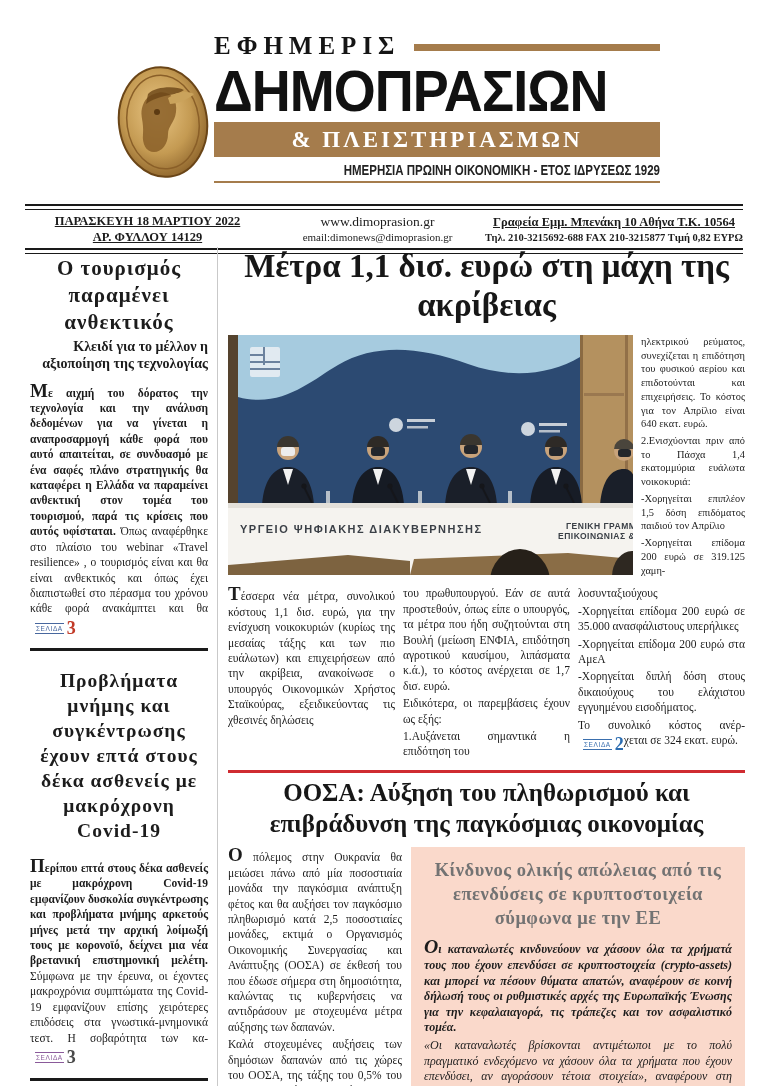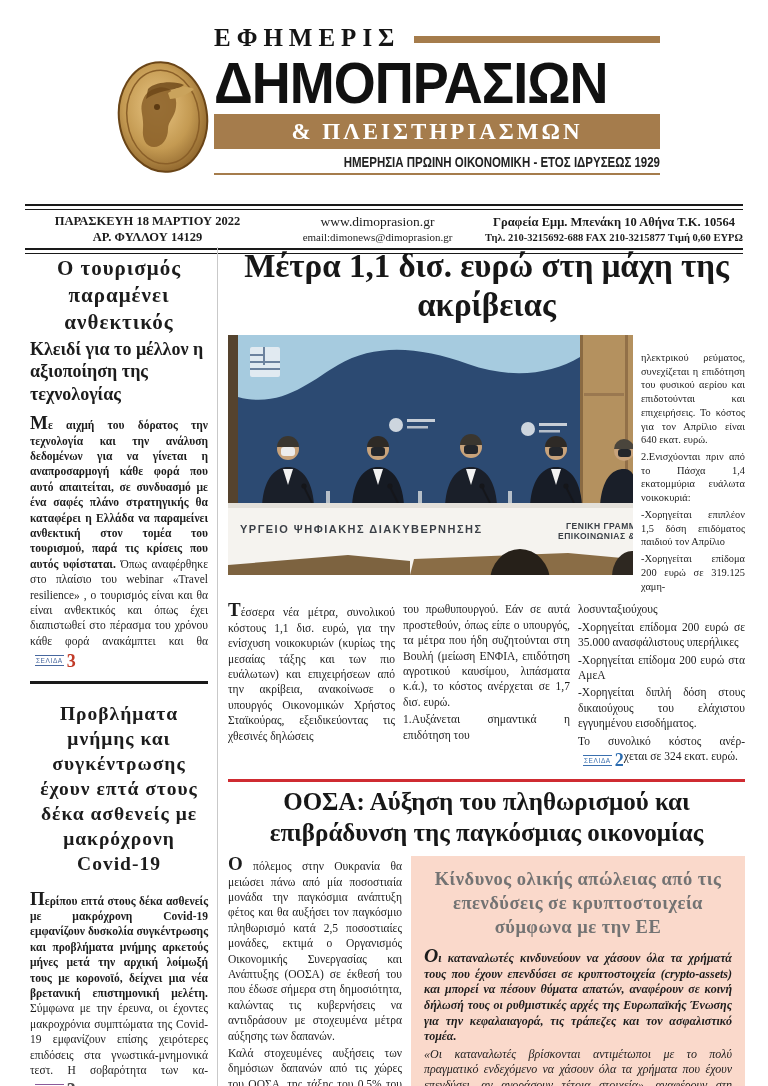--- a/index.html
+++ b/index.html
@@ -1,76 +1,76 @@
 <!DOCTYPE html>
 <html><head>
 <meta charset="utf-8">
 <style>
   html,body{margin:0;padding:0;background:#ffffff;}
   .page{position:relative;width:768px;height:1086px;background:#fff;overflow:hidden;
         font-family:"Liberation Serif",serif;color:#1c1c1c;}
 
   
-  .masthead{position:absolute;top:24px;left:116px;width:544px;display:flex;align-items:flex-end;}
+  .masthead{position:absolute;top:32px;left:116px;width:544px;display:flex;align-items:center;}
   .coin{flex:none;width:94px;height:116px;margin-top:28px;}
   .mh-right{flex:1;margin-left:4px;}
   .mh-kicker-row{display:flex;align-items:center;}
   .mh-kicker{font-weight:bold;font-size:25px;letter-spacing:6px;color:#151515;}
   .mh-line{flex:1;height:7px;background:#a57c4c;margin-left:14px;margin-top:2px;}
   .mh-title{font-family:"Liberation Sans",sans-serif;font-weight:bold;font-size:54px;
             letter-spacing:-1px;line-height:1.0;color:#111;transform:scaleY(1.06);
             transform-origin:left top;white-space:nowrap;margin-top:2px;}
   .mh-band{margin-top:6px;background:#a57c4c;height:35px;display:flex;align-items:center;justify-content:center;}
   .mh-band span{color:#fff;font-weight:bold;font-size:23px;letter-spacing:3px;}
   .mh-tagline{margin-top:5px;text-align:right;font-family:"Liberation Sans",sans-serif;
               font-weight:bold;font-size:14px;color:#222;transform:scaleX(.82);transform-origin:right;}
   .mh-underline{margin-top:3px;height:2px;background:#a57c4c;}
 
   
   .dateline-wrap{position:absolute;top:204px;left:25px;width:718px;}
   .dbl-rule{height:3px;border-top:2.5px solid #1a1a1a;border-bottom:1px solid #1a1a1a;}
   .dateline{display:flex;align-items:center;padding:4px 0 3px 0;}
   .dl-cell{line-height:1.25;}
-  .dl-left{width:245px;text-align:center;font-weight:bold;font-size:12.5px;}
+  .dl-left{width:245px;text-align:center;font-weight:bold;font-size:12.5px;text-decoration:underline;}
   .dl-center{width:215px;text-align:center;}
   .dl-site{font-weight:normal;font-size:13.5px;}
   .dl-email{font-size:11px;}
   .dl-right{flex:1;text-align:center;font-weight:bold;}
-  .dl-addr{font-size:12.5px;}
+  .dl-addr{font-size:12.5px;text-decoration:underline;}
   .dl-tel{font-size:10.5px;}
 
   
   .content{position:absolute;top:247px;left:30px;width:715px;display:flex;}
   .sidebar{flex:none;width:178px;padding-right:9px;border-right:1px solid #c9c9c9;}
   .main{flex:1;padding-left:10px;min-width:0;}
 
   
   .sb-title{font-weight:bold;text-align:center;font-size:21px;line-height:1.28;letter-spacing:1px;margin:6px 0 2px;}
   .sb-title.small{font-size:19.5px;}
-  .sb-subtitle{font-weight:bold;text-align:left;font-size:18px;line-height:1.25;margin:2px 0 10px;}
+  .sb-subtitle{font-weight:bold;text-align:right;font-size:14px;line-height:1.25;margin:2px 0 10px;}
   .body-p{font-size:11.5px;line-height:1.34;text-align:justify;margin:0 0 2px;}
   .body-p .bd{font-weight:bold;}
   .has-init::first-letter{font-size:1.65em;font-weight:bold;line-height:.85;}
   .sb-div{height:3px;background:#1a1a1a;margin:12px 0 10px;}
   .sb-art{padding-top:2px;}
 
   
   .pb{display:inline-flex;align-items:center;vertical-align:-3px;margin-left:5px;gap:3px;white-space:nowrap;}
   .pb-w{font-family:"Liberation Sans",sans-serif;font-size:6.5px;letter-spacing:.6px;
         border-top:1px solid;border-bottom:1px solid;padding:0 1px;line-height:1.4;}
   .pb-n{font-weight:bold;font-size:18px;line-height:.9;}
   .pb-blue .pb-w{color:#47679e;border-color:#47679e;} .pb-blue .pb-n{color:#c23b28;}
   .pb-purple .pb-w{color:#8a5a9a;border-color:#8a5a9a;} .pb-purple .pb-n{color:#4a4a4a;}
   .pb-bblue .pb-w{color:#3a6fae;border-color:#3a6fae;} .pb-bblue .pb-n{color:#2b6cb0;}
 
   
   .headline{font-weight:bold;text-align:center;font-size:33px;line-height:1.18;margin:0 0 10px;color:#171717;}
   .photo-row{display:flex;}
   .photo{flex:none;width:405px;height:240px;background:#999;}
-  .side-col{flex:1;margin-left:8px;margin-top:16px;}
+  .side-col{flex:1;margin-left:8px;}
   .side-col .body-p{font-size:10.4px;line-height:1.32;margin-bottom:3px;}
   .cols3{display:flex;margin-top:6px;}
   .cols3 .col{flex:1;min-width:0;}
   .cols3 .col + .col{margin-left:8px;}
   .red-rule{height:3px;background:#cf2b31;margin:8px 0 4px;}
   .h2{font-weight:bold;text-align:center;font-size:25px;line-height:1.25;margin:2px 0 8px;color:#171717;}
   .bottom-row{display:flex;}
   .b-left{flex:none;width:174px;}
   .b-right{flex:1;margin-left:9px;min-width:0;}
 
@@ -121,21 +121,21 @@
       <div class="dl-cell dl-left">
         <div>ΠΑΡΑΣΚΕΥΗ  18  ΜΑΡΤΙΟΥ  2022</div>
         <div>ΑΡ. ΦΥΛΛΟΥ  14129</div>
       </div>
       <div class="dl-cell dl-center">
         <div class="dl-site">www.dimoprasion.gr</div>
         <div class="dl-email">email:dimonews@dimoprasion.gr</div>
       </div>
       <div class="dl-cell dl-right">
         <div class="dl-addr">Γραφεία Εμμ. Μπενάκη 10 Αθήνα Τ.Κ. 10564</div>
-        <div class="dl-tel">Τηλ.  210-3215692-688   FAX  210-3215877   Τιμή  0,60  ΕΥΡΩ</div>
+        <div class="dl-tel">Τηλ.  210-3215692-688   FAX  210-3215877   Τιμή  0,82  ΕΥΡΩ</div>
       </div>
     </div>
     <div class="dbl-rule"></div>
   </div>
 
   <div class="content">
 
     <aside class="sidebar">
 
       <article class="sb-art">
@@ -263,20 +263,21 @@
           <p class="body-p">-Χορηγείται επίδομα 200 ευρώ σε 319.125 χαμη-</p>
         </div>
       </div>
 
       <div class="cols3">
         <div class="col">
           <p class="body-p bd has-init">Τέσσερα νέα μέτρα, συνολικού κόστους 1,1 δισ. ευρώ, για την ενίσχυση νοικοκυριών (κυρίως της μεσαίας τάξης και των πιο ευάλωτων) και επιχειρήσεων από την ακρίβεια, ανακοίνωσε ο υπουργός Οικονομικών Χρήστος Σταϊκούρας, εξειδικεύοντας τις χθεσινές δηλώσεις</p>
         </div>
         <div class="col">
           <p class="body-p bd">του πρωθυπουργού. Εάν σε αυτά προστεθούν, όπως είπε ο υπουργός, τα μέτρα που ήδη συζητούνται στη Βουλή (μείωση ΕΝΦΙΑ, επιδότηση αγροτικού καυσίμου, λιπάσματα κ.ά.), το κόστος ανέρχεται σε 1,7 δισ. ευρώ.</p>
+          <p class="body-p">Ειδικότερα, οι παρεμβάσεις έχουν ως εξής:</p>
           <p class="body-p">1.Αυξάνεται σημαντικά η επιδότηση του</p>
         </div>
         <div class="col">
           <p class="body-p">λοσυνταξιούχους</p>
           <p class="body-p">-Χορηγείται επίδομα 200 ευρώ σε 35.000 ανασφάλιστους υπερήλικες</p>
           <p class="body-p">-Χορηγείται επίδομα 200 ευρώ στα ΑμεΑ</p>
           <p class="body-p">-Χορηγείται διπλή δόση στους δικαιούχους του ελάχιστου εγγυημένου εισοδήματος.</p>
           <p class="body-p"><span>Το συνολικό κόστος ανέρ-</span><span class="pb pb-bblue">
                 <span class="pb-w">ΣΕΛΙΔΑ</span>
                 <span class="pb-n">2</span>

